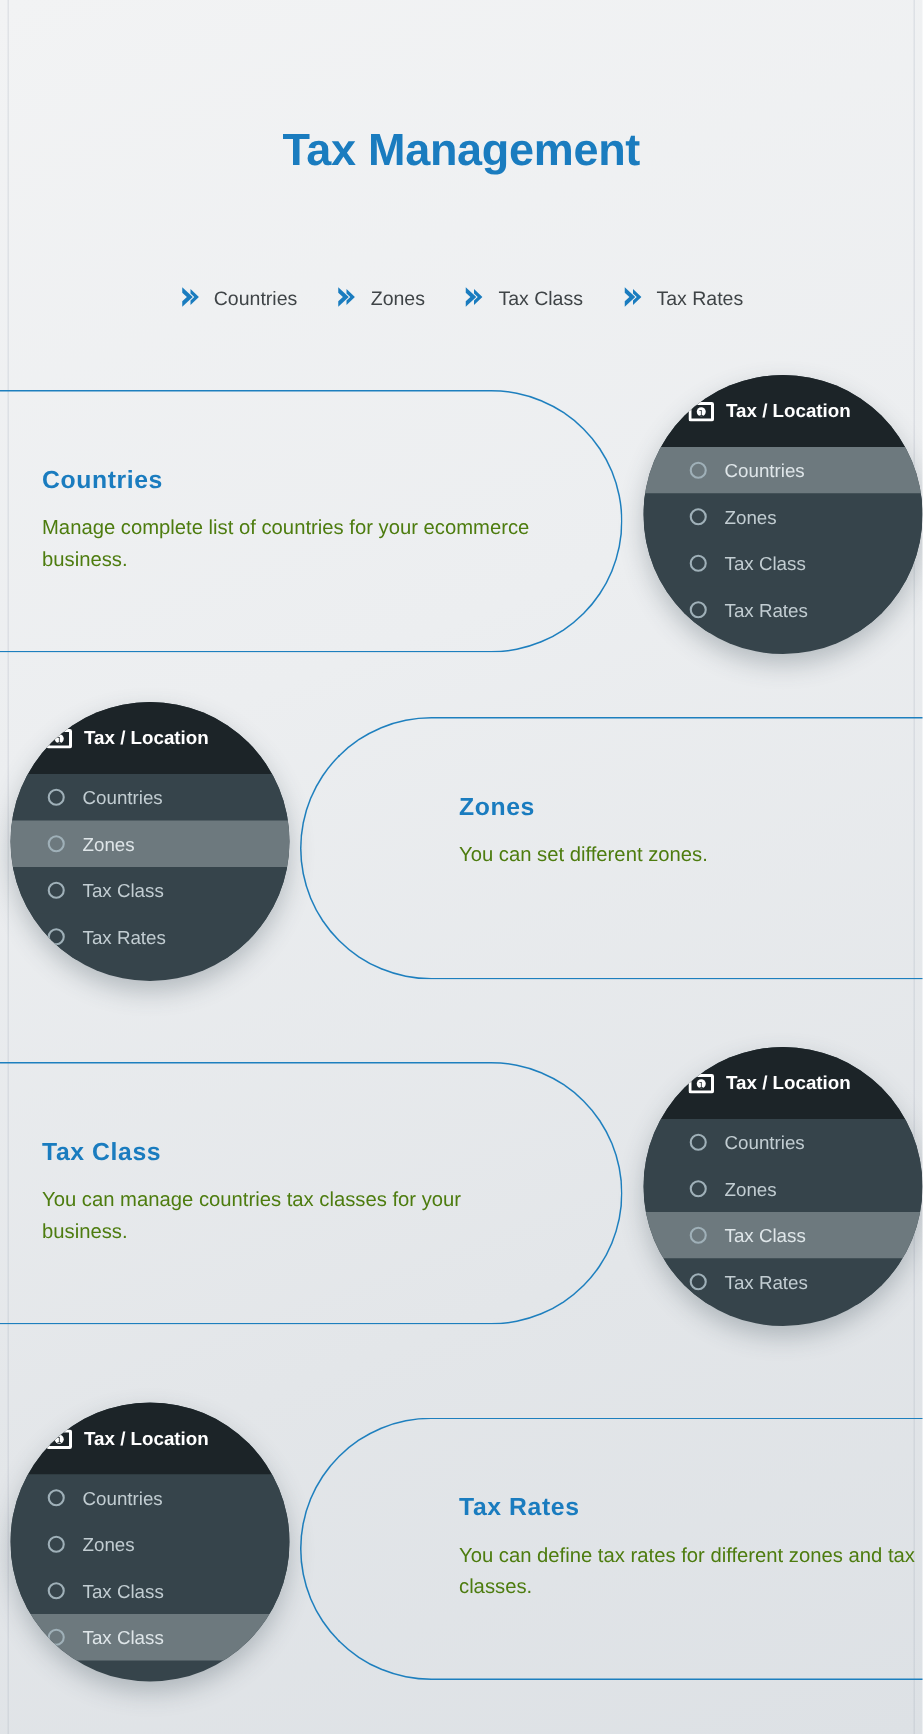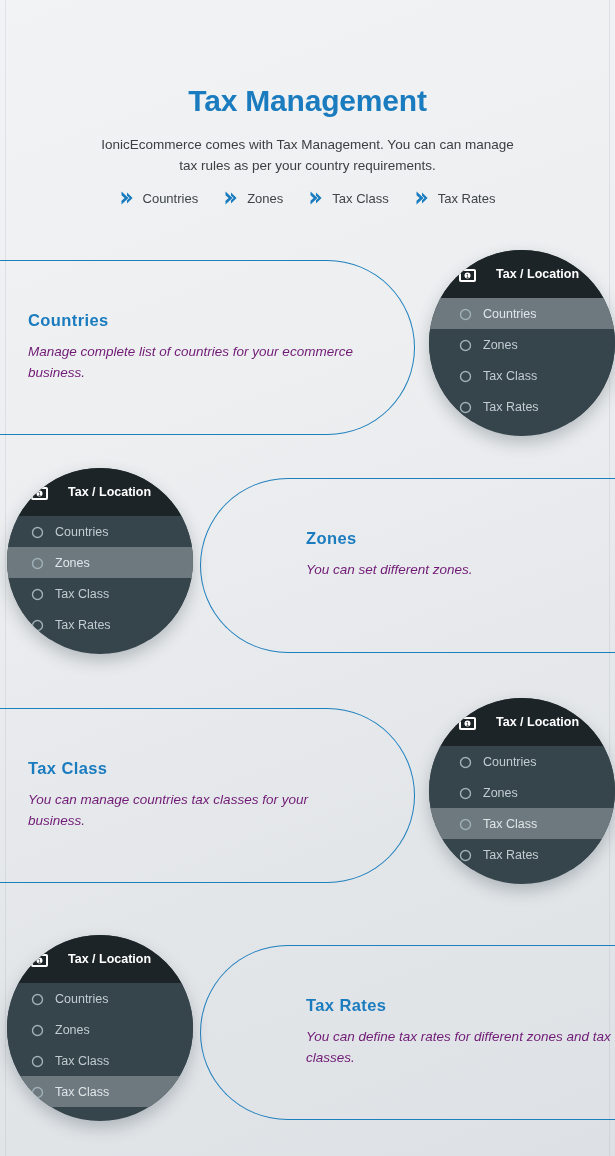--- a/index.html
+++ b/index.html
@@ -62,35 +62,35 @@
     border-radius: 90px 0 0 90px;
     border-right: none;
   }
   .card-body { position: absolute; top: 50px; }
   .card.right-round .card-body { left: 88px; width: 330px; }
   .card.left-round  .card-body { left: 105px; width: 350px; }
   .card-title {
     font-size: 16.5px; font-weight: bold; color: #1a7cbf;
     letter-spacing: 0.4px; margin-bottom: 12px;
   }
-  .card-text { font-size: 13.5px; line-height: 1.52; color: #701a75; font-style: italic; }
+  .card-text { font-size: 13.5px; line-height: 1.52; color: #4d7c0f; }
 
   
   .circle {
     position: absolute; top: 0; width: 186px; height: 186px;
     border-radius: 50%; overflow: hidden;
     background: #36444b;
     box-shadow: 0 7px 16px rgba(60,75,85,0.30);
   }
   .circle.at-right { right: 0px; }
   .circle.at-left  { left: 7px; }
 
   .menu-head {
     height: 48px; background: #1c2428;
-    display: flex; align-items: center; padding-left: 24px; gap: 12px;
+    display: flex; align-items: center; padding-left: 24px;
   }
   .circle.at-right .menu-head { padding-left: 30px; }
   .money-icon { width: 17px; height: 13px; margin-right: 8px; flex: none; }
   .menu-head-label {
     color: #ffffff; font-size: 12.5px; font-weight: bold; white-space: nowrap;
   }
   .menu-item {
     height: 31px; display: flex; align-items: center;
     padding-left: 24px; background: #36444b;
   }
@@ -103,21 +103,20 @@
   .menu-item.active .menu-item-label { color: #dfe6e9; }
 </style>
 </head>
 <body>
 
 <div class="page-edge-left"></div>
 <div class="page-edge-right"></div>
 
 <div class="hero">
   <div class="hero-title">Tax Management</div>
-  <div class="hero-sub">IonicEcommerce comes with Tax Management. You can can manage tax rules as per your country requirements.</div>
 </div>
 
 <div class="chipbar" id="chipbar">
     <div class="chip">
       <span class="chip-arrow"><svg viewBox="0 0 14 16" width="14" height="16">
           <path d="M1.5 1.5 L8.5 8 L1.5 14.5 L1.5 10.8 L4.6 8 L1.5 5.2 Z" fill="#1a7cbf"></path>
           <path d="M7.0 2.6 L12.6 8 L7.0 13.4 L7.0 10.3 L9.5 8 L7.0 5.7 Z" fill="#1a7cbf"></path>
         </svg></span>
       <span class="chip-label">Countries</span>
     </div>

